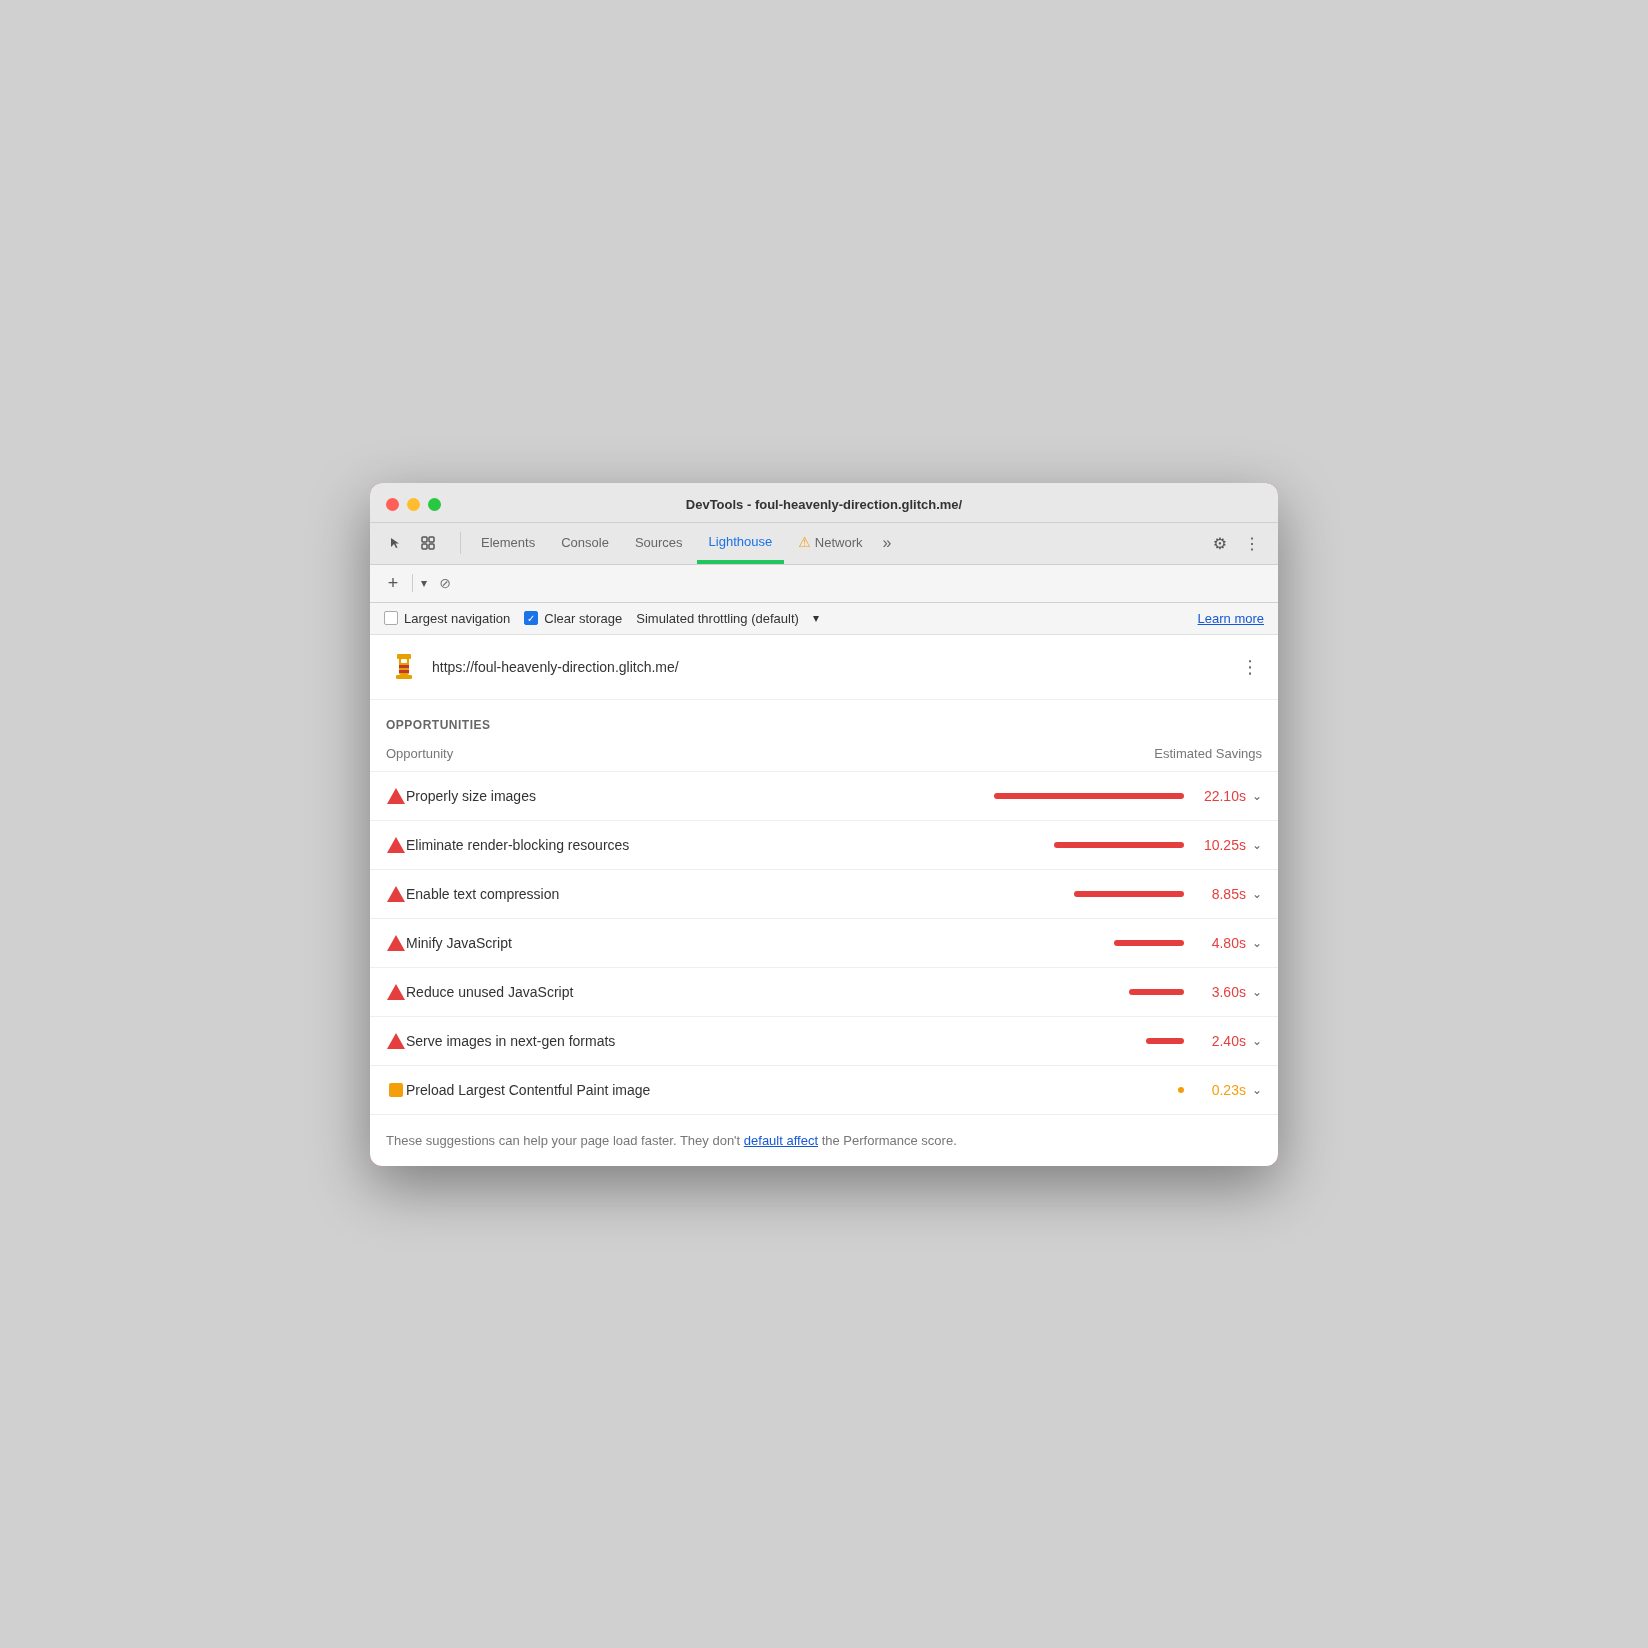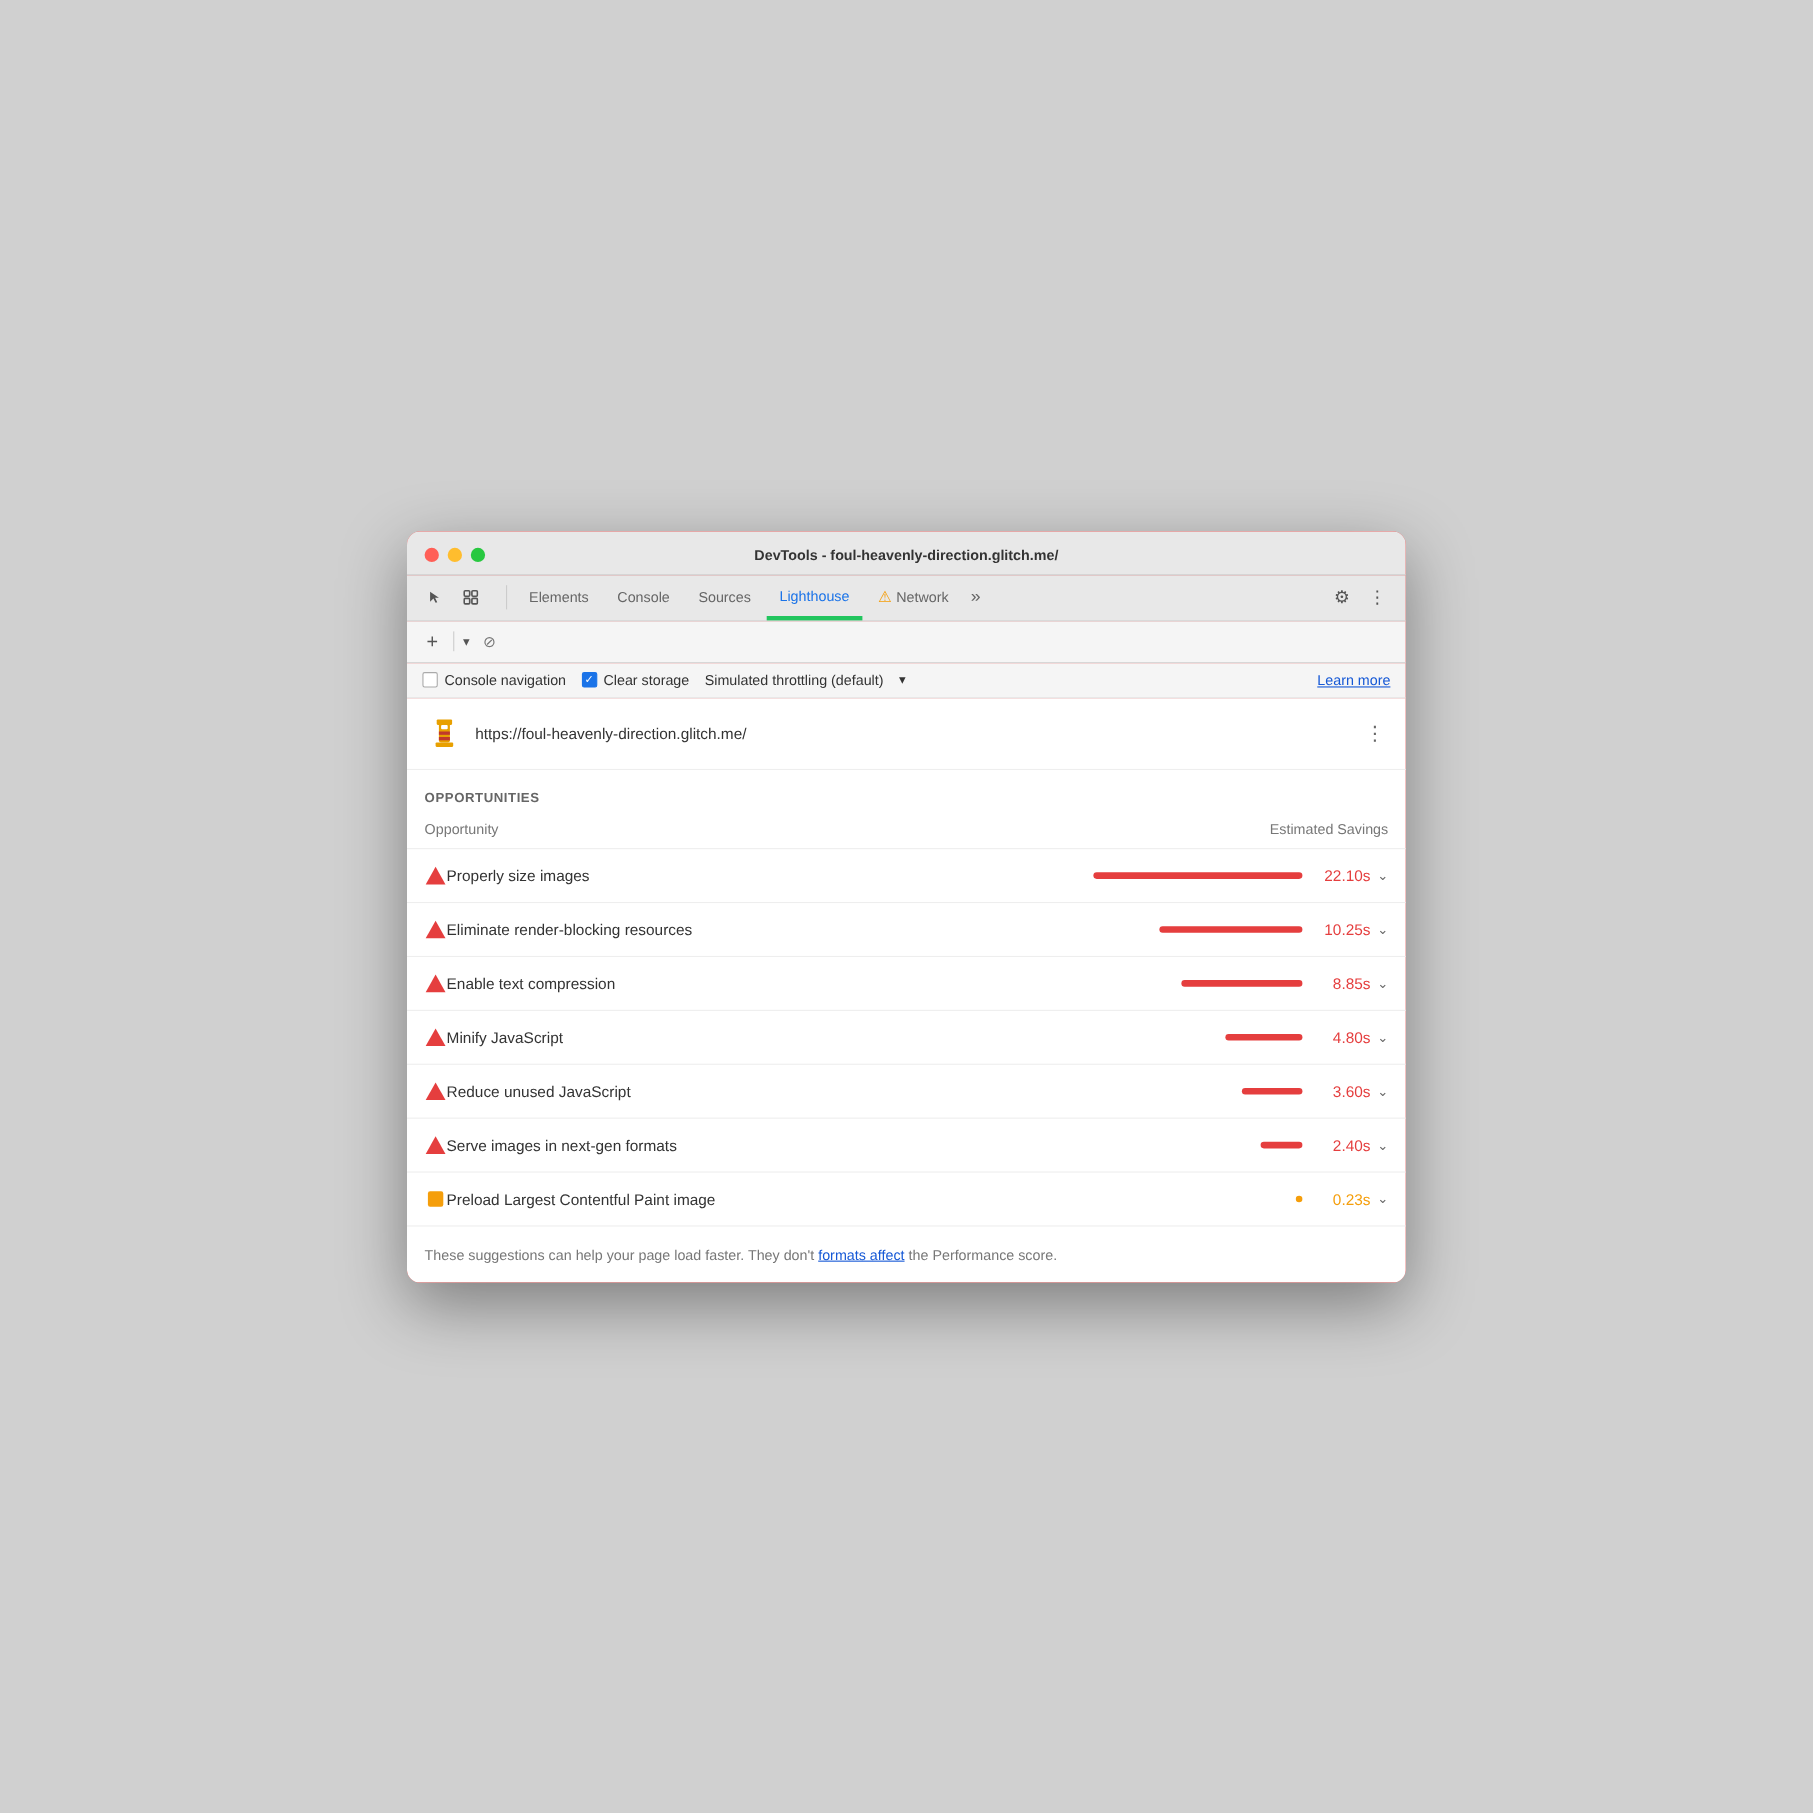--- a/index.html
+++ b/index.html
@@ -410,21 +410,21 @@
   <div class="url-bar">
     <div class="url-add-btn">+</div>
     <div class="url-divider"></div>
     <span class="url-dropdown">▾</span>
     <div class="url-block-btn">⊘</div>
   </div>
 
   <div class="options-bar">
     <label class="checkbox-label">
       <div class="checkbox"></div>
-      <span>Console navigation</span>
+      <span>Largest navigation</span>
     </label>
     <label class="checkbox-label">
       <div class="checkbox checked"></div>
       <span>Clear storage</span>
     </label>
     <span class="throttling-label">Simulated throttling (default)</span>
     <div class="throttling-dropdown">
       <span>▾</span>
     </div>
     <span class="learn-more-link">Learn more</span>
@@ -535,16 +535,16 @@
             <div class="opp-bar-container">
               <div class="opp-bar yellow" style="width: 6px;"></div>
             </div>
             <span class="opp-savings yellow">0.23s</span>
             <span class="opp-chevron">⌄</span>
           </div>
         </div>
     </div>
 
     <div class="footer-note">
-      <span>These suggestions can help your page load faster. They don't </span><a href="#">formats affect</a><span> the Performance score.</span>
+      <span>These suggestions can help your page load faster. They don't </span><a href="#">default affect</a><span> the Performance score.</span>
     </div>
   </div>
 </div>
 
 </body></html>

